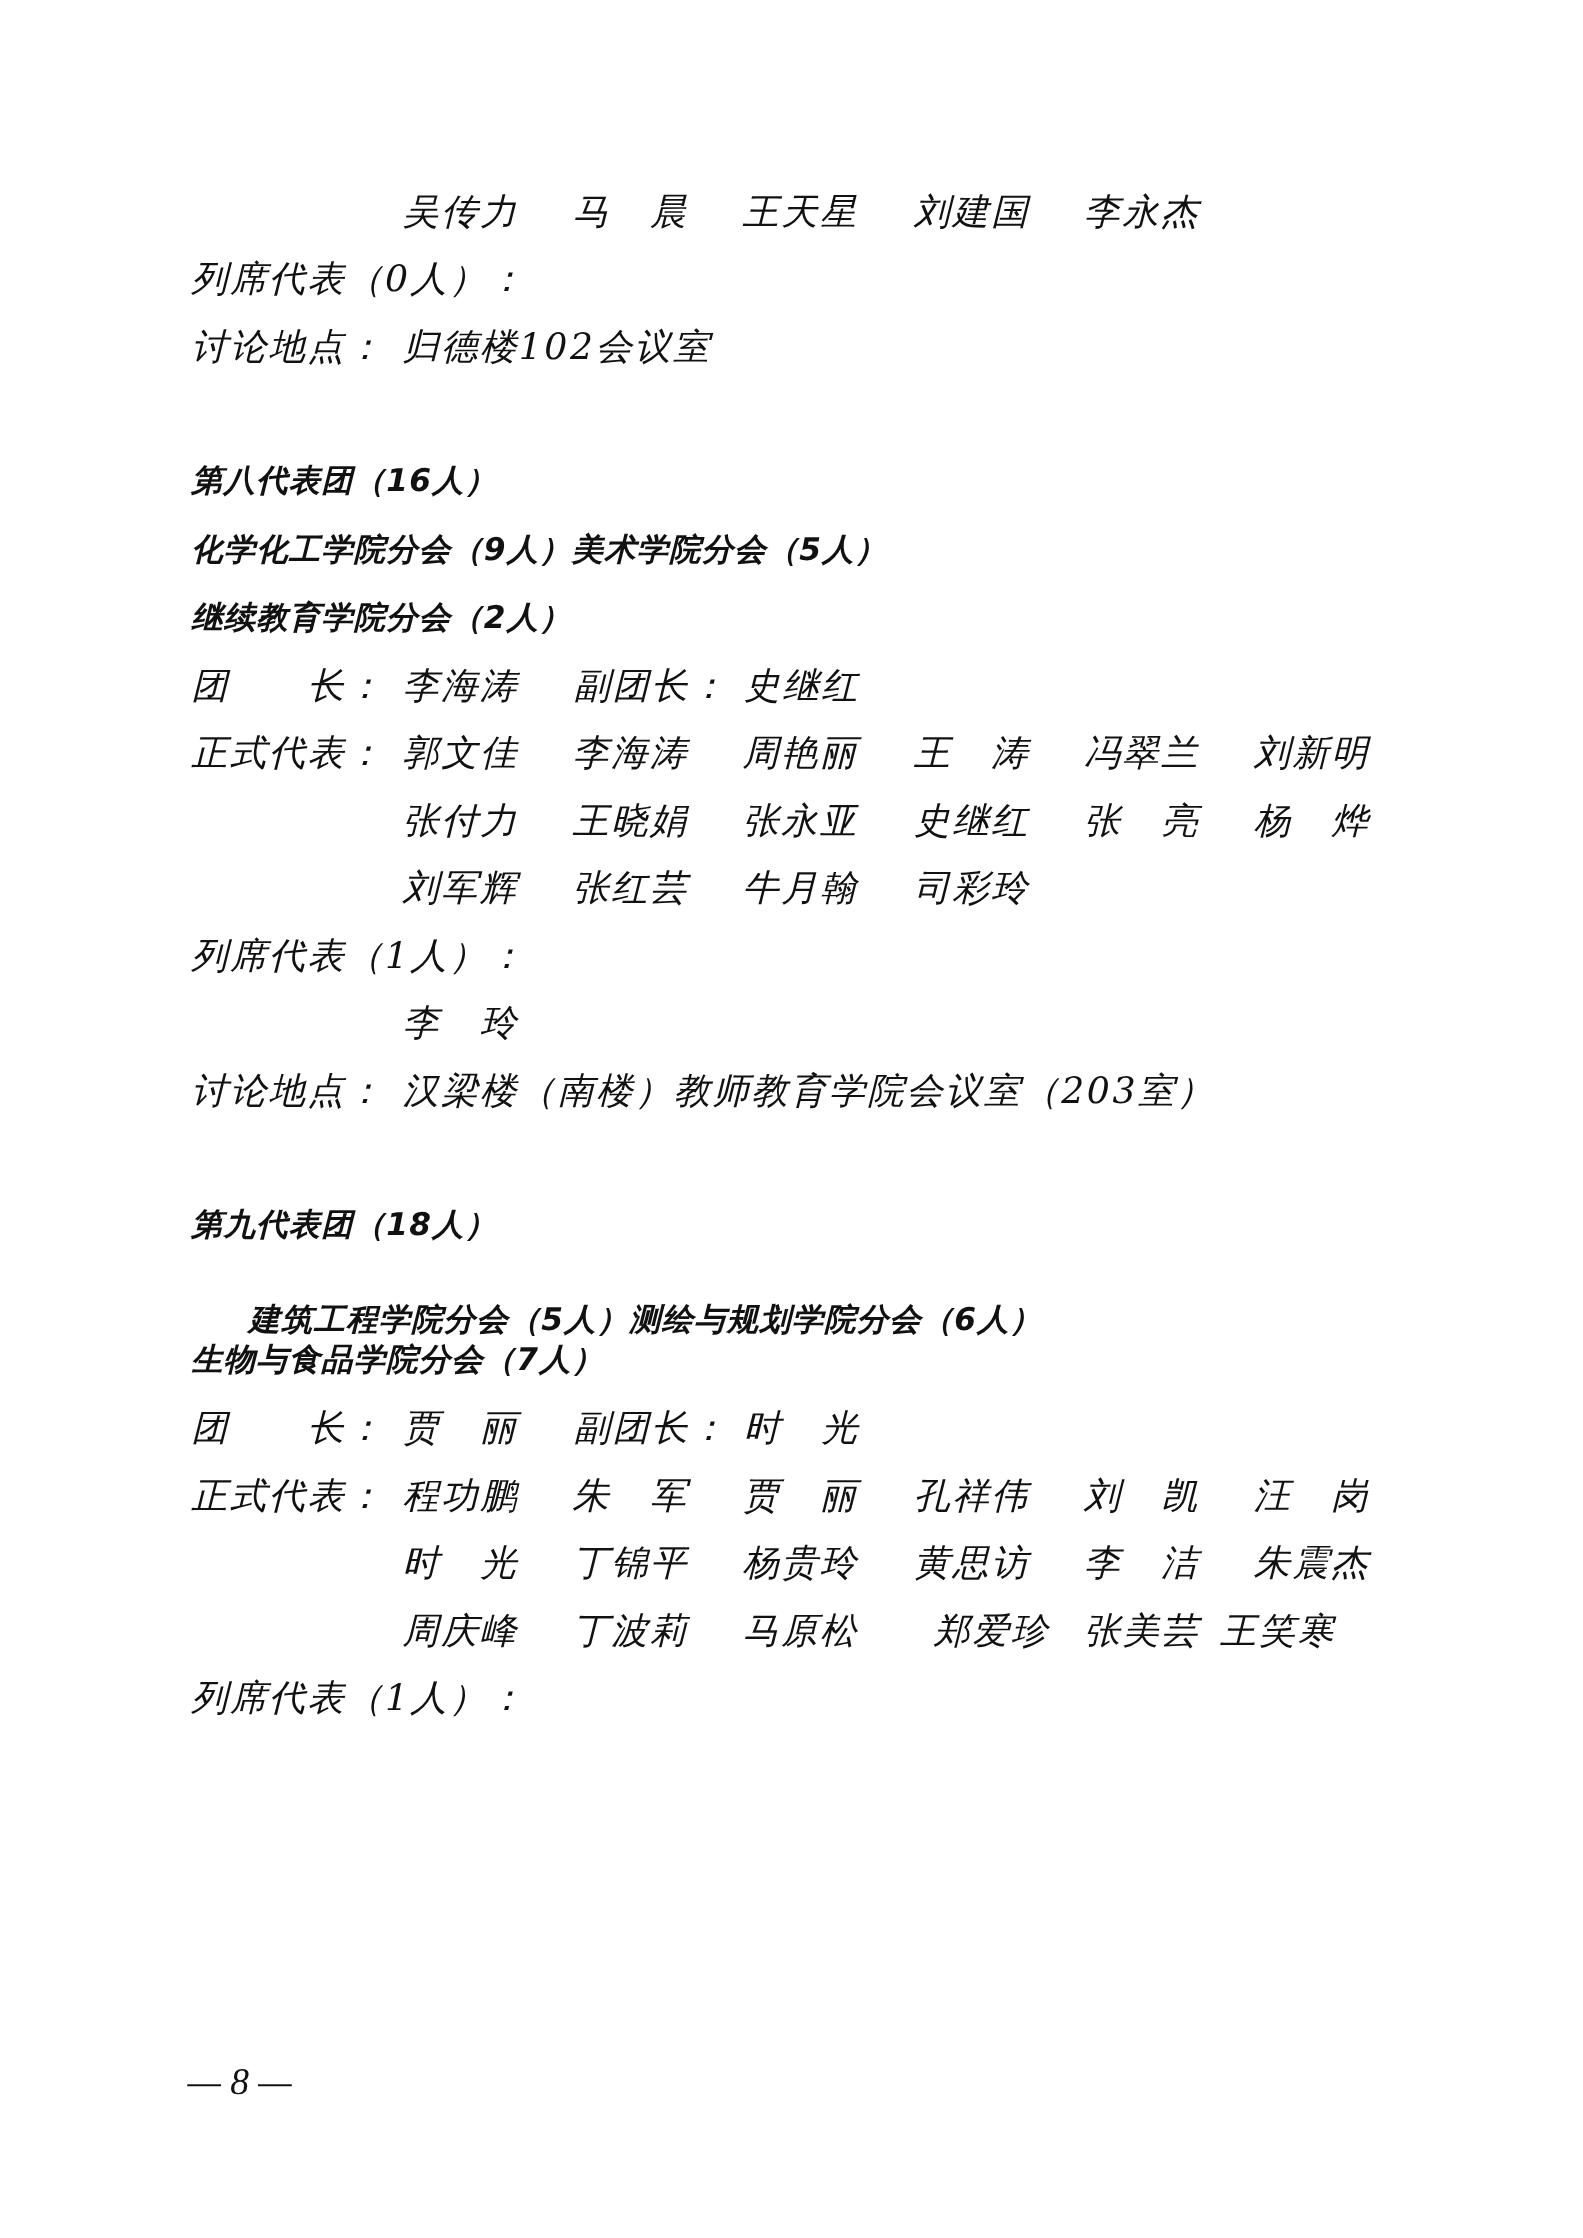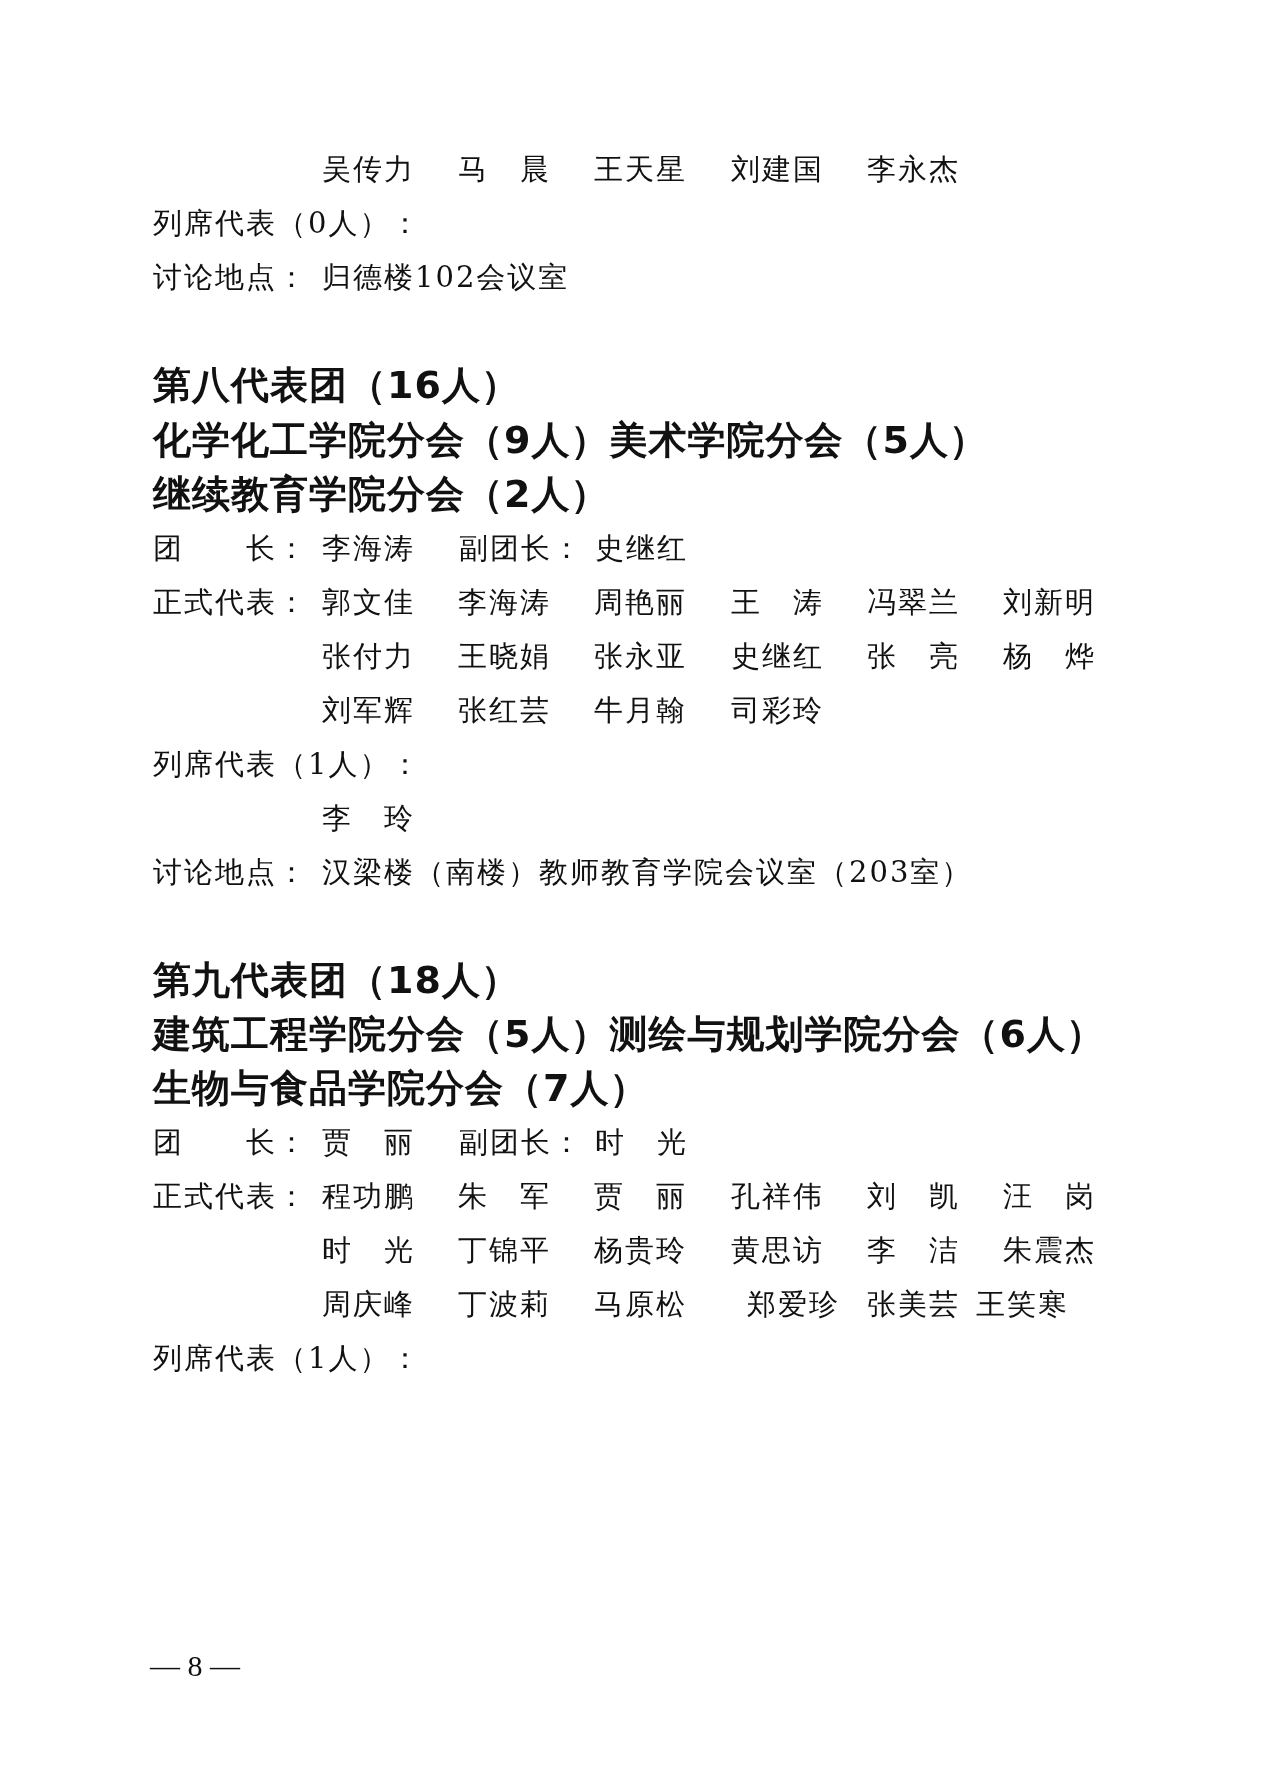--- a/index.html
+++ b/index.html
@@ -1,19 +1,19 @@
 <!DOCTYPE html>
 <html><head>
 <meta charset="utf-8">
 <style>
   html, body { margin: 0; padding: 0; background: #ffffff; }
   body { width: 1266px; height: 1790px; position: relative; overflow: hidden; color: #111; }
-  .page { position: absolute; left: 0; top: 0; width: 1266px; height: 1790px; }
+  .page { position: absolute; left: 0; top: 0; width: 1266px; height: 1790px; font-style: italic; }
   .line { position: absolute; left: 153px; height: 40px; line-height: 40px; white-space: nowrap; font-size: 29px; font-family: "DejaVu Serif", "Liberation Serif", serif; letter-spacing: 2px; }
-  .bold { font-family: "DejaVu Sans", "Liberation Sans", sans-serif; font-weight: bold; font-size: 38px; letter-spacing: 1px; }
+  .bold { font-family: "DejaVu Sans", "Liberation Sans", sans-serif; font-weight: bold; font-size: 25px; letter-spacing: 1px; }
   .label { position: absolute; left: 0; top: 0; }
   .names { position: absolute; left: 169px; top: 0; width: 940px; height: 40px; }
   .name { position: absolute; top: 0; }
   .after-label { position: absolute; left: 169px; top: 0; }
   .vice-label { position: absolute; left: 306px; top: 0; }
   .vice-value { position: absolute; left: 442px; top: 0; }
   .pagenum { position: absolute; left: 150px; top: 1646px; font-family: "Liberation Serif", "DejaVu Serif", serif; font-size: 30px; height: 40px; line-height: 40px; white-space: nowrap; }
 </style>
 </head>
 <body>
@@ -85,21 +85,21 @@
     <div class="names">
       <span class="name" style="left:0px;">李　玲</span>
     </div>
   </div>
   <div class="line" style="top:852px;">
     <span class="label">讨论地点：</span>
     <span class="after-label">汉梁楼（南楼）教师教育学院会议室（203室）</span>
   </div>
 
   <div class="line bold" style="top:960px;">第九代表团（18人）</div>
-  <div class="line bold" style="top:1014px;">建筑工程学院分会（5人）测绘与规划学院分会（6人）</div>
+  <div class="line bold" style="top:1036px;margin-left:46px;">建筑工程学院分会（5人）测绘与规划学院分会（6人）</div>
   <div class="line bold" style="top:1068px;">生物与食品学院分会（7人）</div>
 
   <div class="line" style="top:1122px;">
     <span class="label">团　　长：</span>
     <span class="after-label">贾　丽</span>
     <span class="vice-label">副团长：</span>
     <span class="vice-value">时　光</span>
   </div>
 
   <div class="line" style="top:1176px;">

